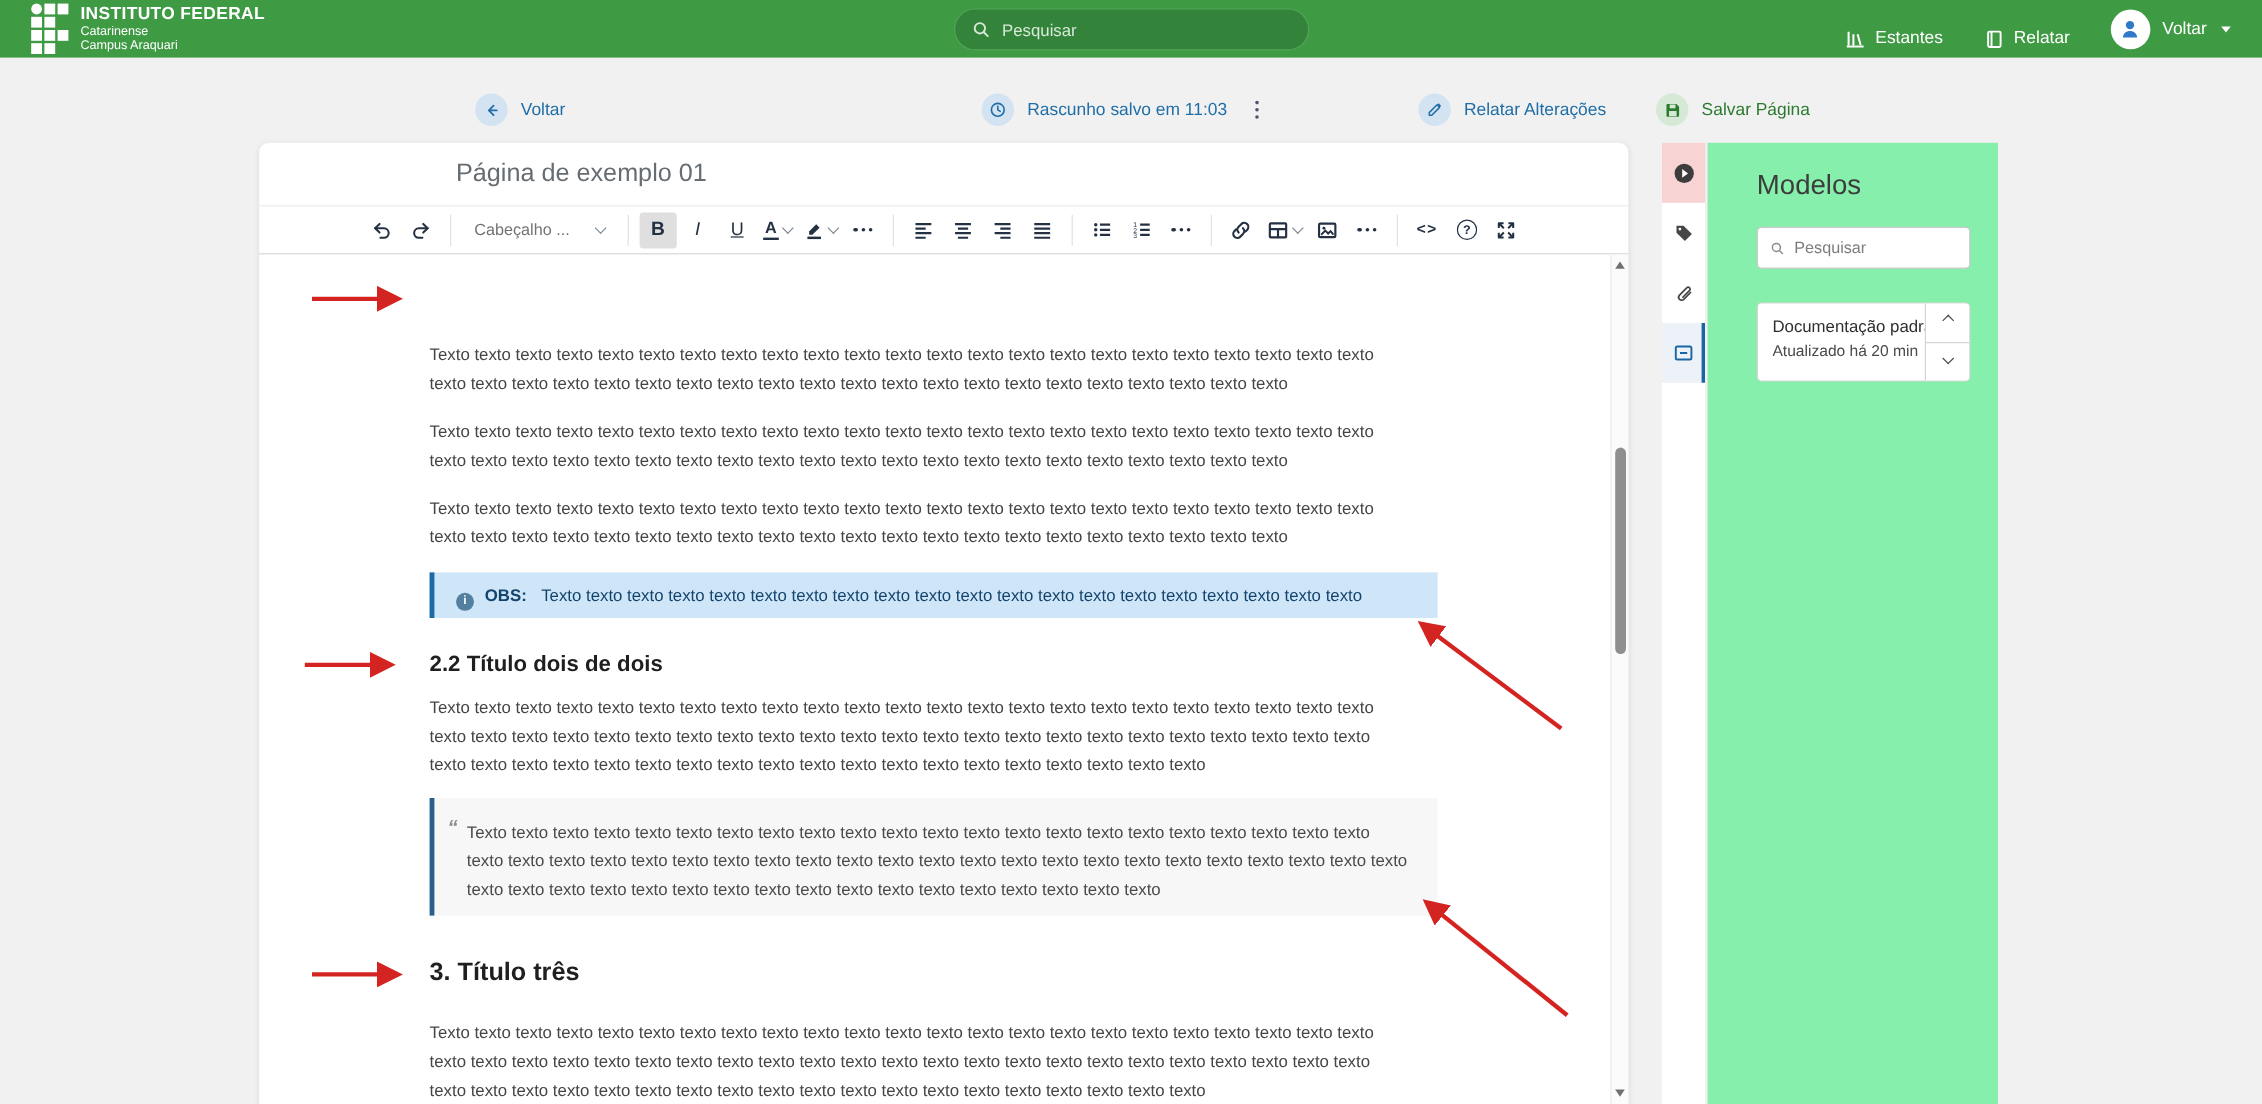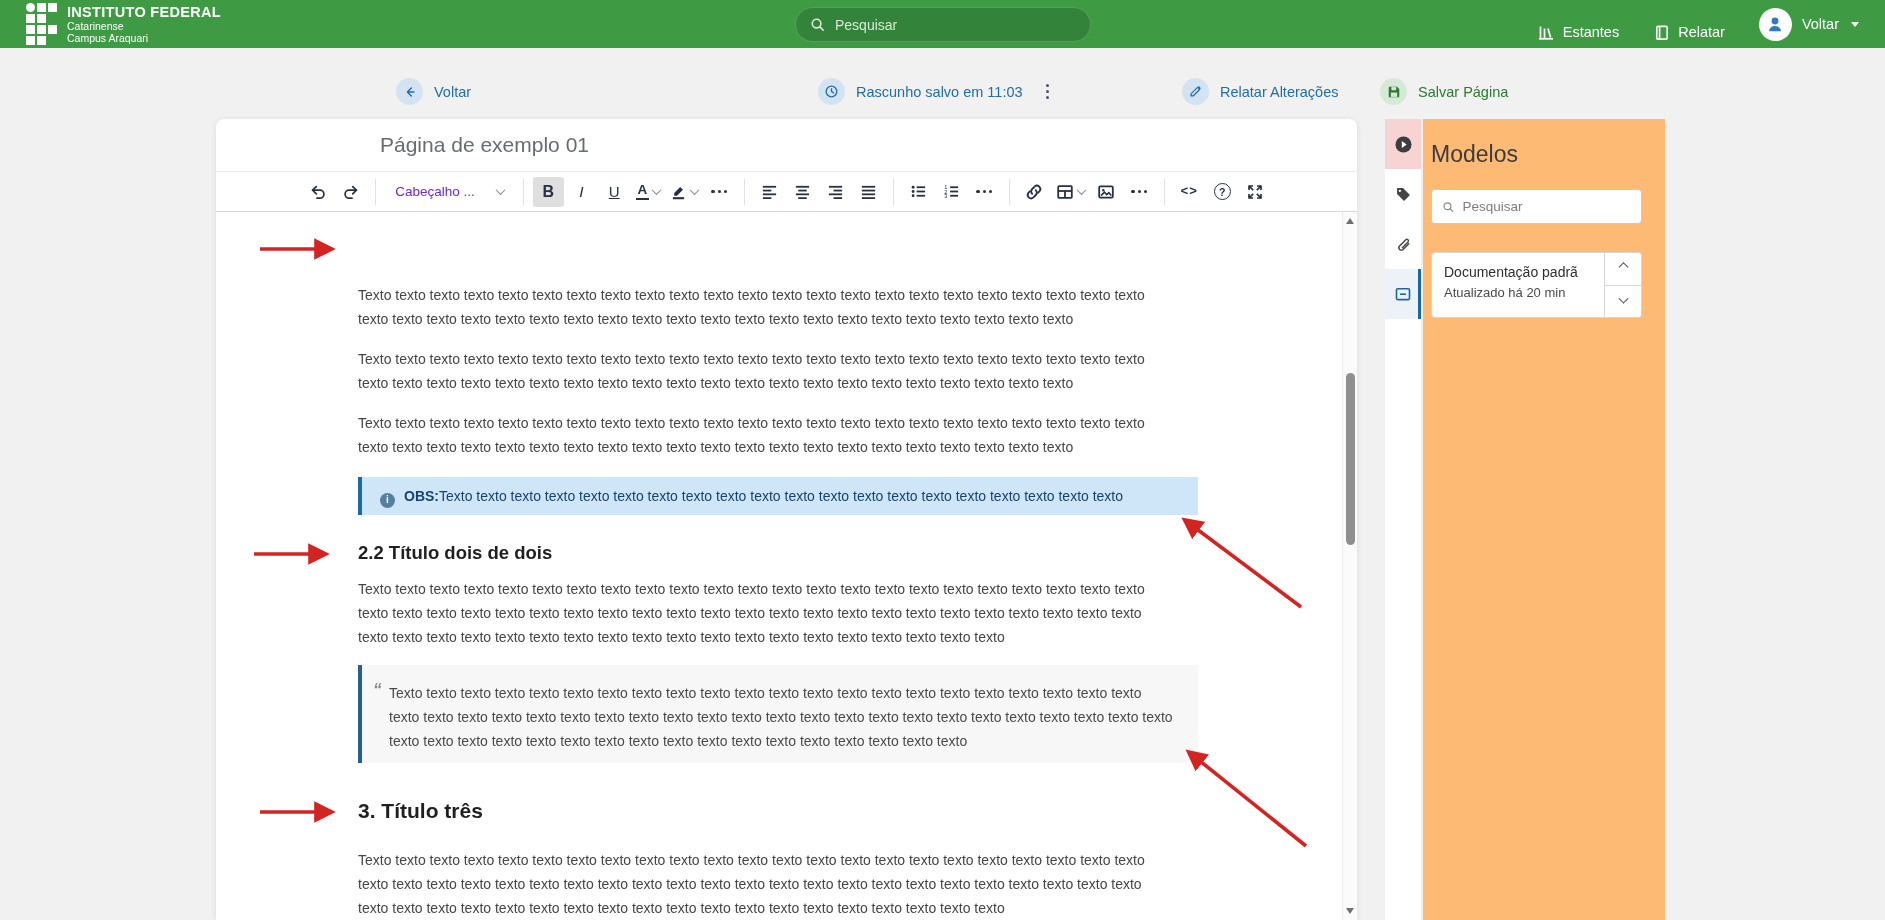--- a/index.html
+++ b/index.html
@@ -52,21 +52,21 @@
     font-family:"Liberation Sans",sans-serif; background:transparent; }
 
   .wysiwyg-toolbar { height:40px; display:flex; align-items:center; justify-content:center;
     gap:2px; border-bottom:1px solid #d8d8d8; }
   .tb-btn { min-width:31px; height:30px; border-radius:3px; display:flex; align-items:center;
     justify-content:center; gap:4px; color:#243143; cursor:pointer; padding:0 4px;
     font-size:14.5px; background:transparent; border:none; }
   .tb-btn.active { background:#dfdfdf; }
   .tb-sep { width:1px; height:26px; background:#e2e2e2; margin:0 7px; }
   .tb-select { display:flex; align-items:center; gap:22px; padding:0 10px; height:30px;
-    color:#6d28d9; font-size:13.5px; cursor:pointer; }
+    color:#737373; font-size:13.5px; cursor:pointer; }
   .chev { width:7px; height:7px; border-right:1.7px solid #7a8794; border-bottom:1.7px solid #7a8794;
     transform:rotate(45deg) translate(-1px,-1px); display:inline-block; }
   .b-glyph { font-weight:bold; font-size:16px; }
   .i-glyph { font-style:italic; font-size:15.5px; }
   .u-glyph { text-decoration:underline; font-size:15px; }
   .a-color { display:flex; flex-direction:column; align-items:center; line-height:1; }
   .a-color b { font-size:13.5px; }
   .a-color i { display:block; width:13px; height:2.6px; background:#243143; margin-top:1.5px; }
   .dots { display:flex; gap:3px; }
   .dots i { width:3.4px; height:3.4px; border-radius:50%; background:#243143; }
@@ -78,21 +78,21 @@
   .doc { position:relative; height:708px; overflow:hidden; }
   .doc-block { position:absolute; left:142px; width:815px; }
   .doc p { font-size:14px; line-height:24px; color:#454545; }
   .doc h2 { font-size:21px; line-height:26px; color:#1f1f1f; }
   .doc h3 { font-size:18.5px; line-height:26px; color:#1f1f1f; }
   .callout { width:840px; background:#cfe6f8; border-left:4px solid #1a6aa8;
     padding:7px 16px 7px 18px; color:#14446e; font-size:14px; line-height:24px; }
   .callout .info-ic { display:inline-flex; width:15px; height:15px; border-radius:50%;
     background:#54809f; color:#fff; font-size:10px; font-weight:bold; align-items:center;
     justify-content:center; margin-right:9px; transform:translateY(2px); font-style:normal; }
-  .callout b { margin-right:0; }
+  .callout b { margin-right:12px; }
   .bquote { width:840px; background:#f7f7f7; border-left:4px solid #27608e;
     padding:16px 24px 10px 27px; position:relative; }
   .bquote .qmark { position:absolute; left:11px; top:15px; font-size:17px; font-weight:bold;
     font-style:italic; color:#8a8a8a; letter-spacing:-1px; }
   .bquote p { color:#4a4a4a; }
 
   
   .scrollbar { position:absolute; right:0; top:0; bottom:0; width:15px; background:#fbfbfb;
     border-left:1px solid #ebebeb; }
   .sb-thumb { position:absolute; left:3px; top:161px; width:9px; height:172px;
@@ -102,21 +102,21 @@
   .sb-up { top:6px; border-bottom:6px solid #707070; }
   .sb-down { bottom:6px; border-top:6px solid #707070; }
 
   
   .side-tabs { position:absolute; left:1385px; top:119px; bottom:0; width:37px;
     background:#fff; border-right:1px solid #ececec; }
   .side-tab { height:50px; display:flex; align-items:center; justify-content:center; cursor:pointer; }
   .side-tab.toggle { background:#f8d3d3; }
   .side-tab.active { background:#edf2f8; box-shadow:inset -3px 0 0 #1a66a5; }
   .side-panel { position:absolute; left:1423px; top:119px; bottom:0; width:242px;
-    background:#fdba74; padding:22px 23px 0 8px; }
+    background:#86efac; padding:22px 23px 0 41px; }
   .side-panel h2 { font-size:23px; font-weight:400; color:#3c3c3c; }
   .side-search { margin-top:21px; height:35px; border:1px solid #c9c9c9; border-radius:4px;
     display:flex; align-items:center; padding:0 10px; gap:8px; background:#fff; }
   .side-search input { border:none; outline:none; font-size:13.5px; color:#444; width:100%;
     font-family:"Liberation Sans",sans-serif; }
   .side-search input::placeholder { color:#7d7d7d; }
   .tpl-card { margin-top:28px; height:66px; border:1px solid #d5d5d5; border-radius:4px;
     display:flex; overflow:hidden; background:#fff; }
   .tpl-info { flex:1; padding:11px 0 0 12px; overflow:hidden; cursor:pointer; }
   .tpl-name { font-size:14px; color:#2e2e2e; white-space:nowrap; overflow:hidden; }

